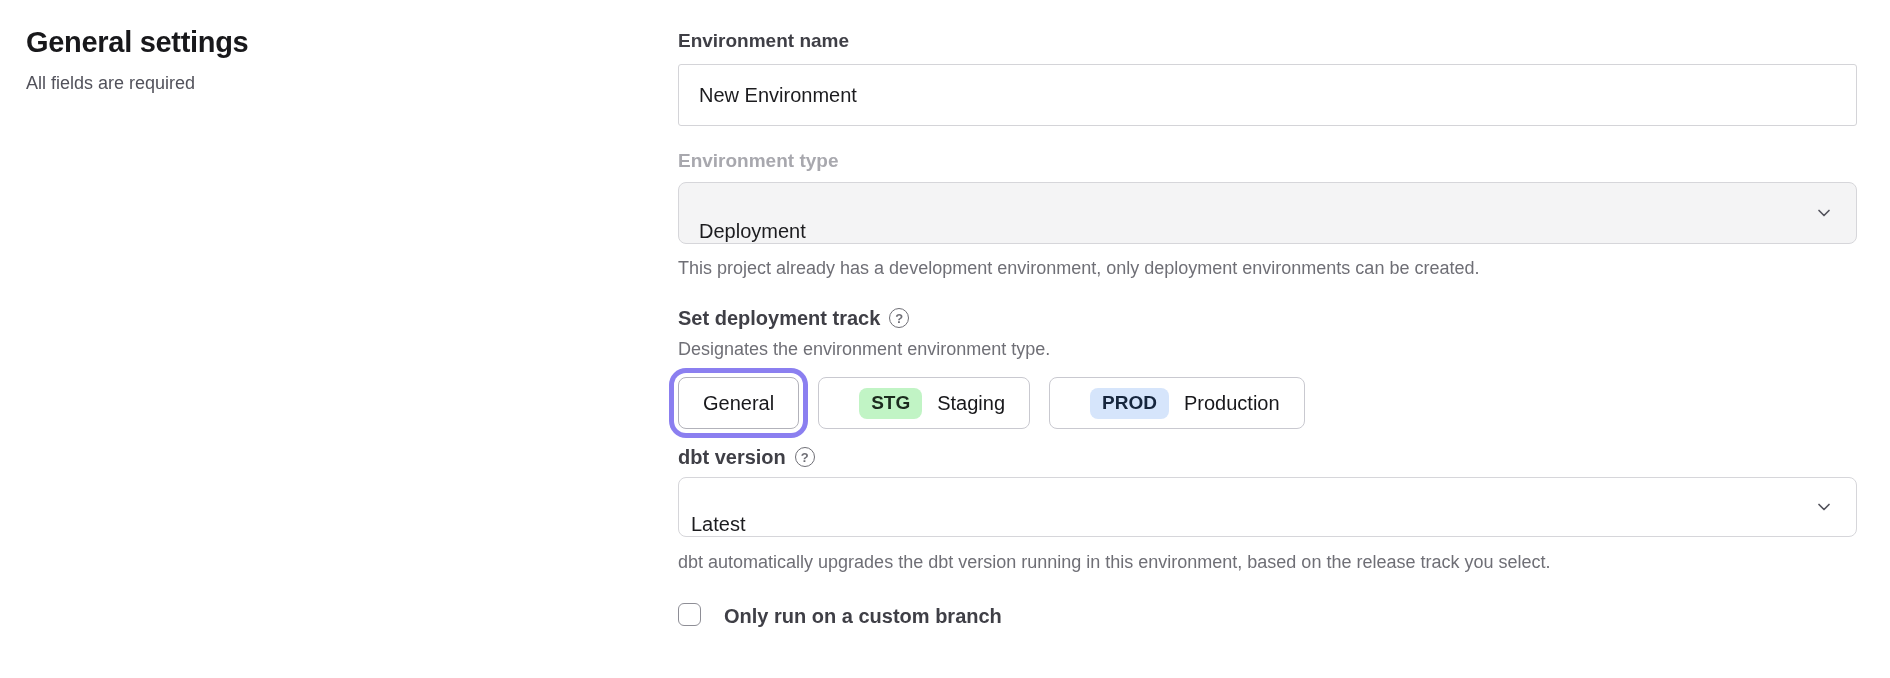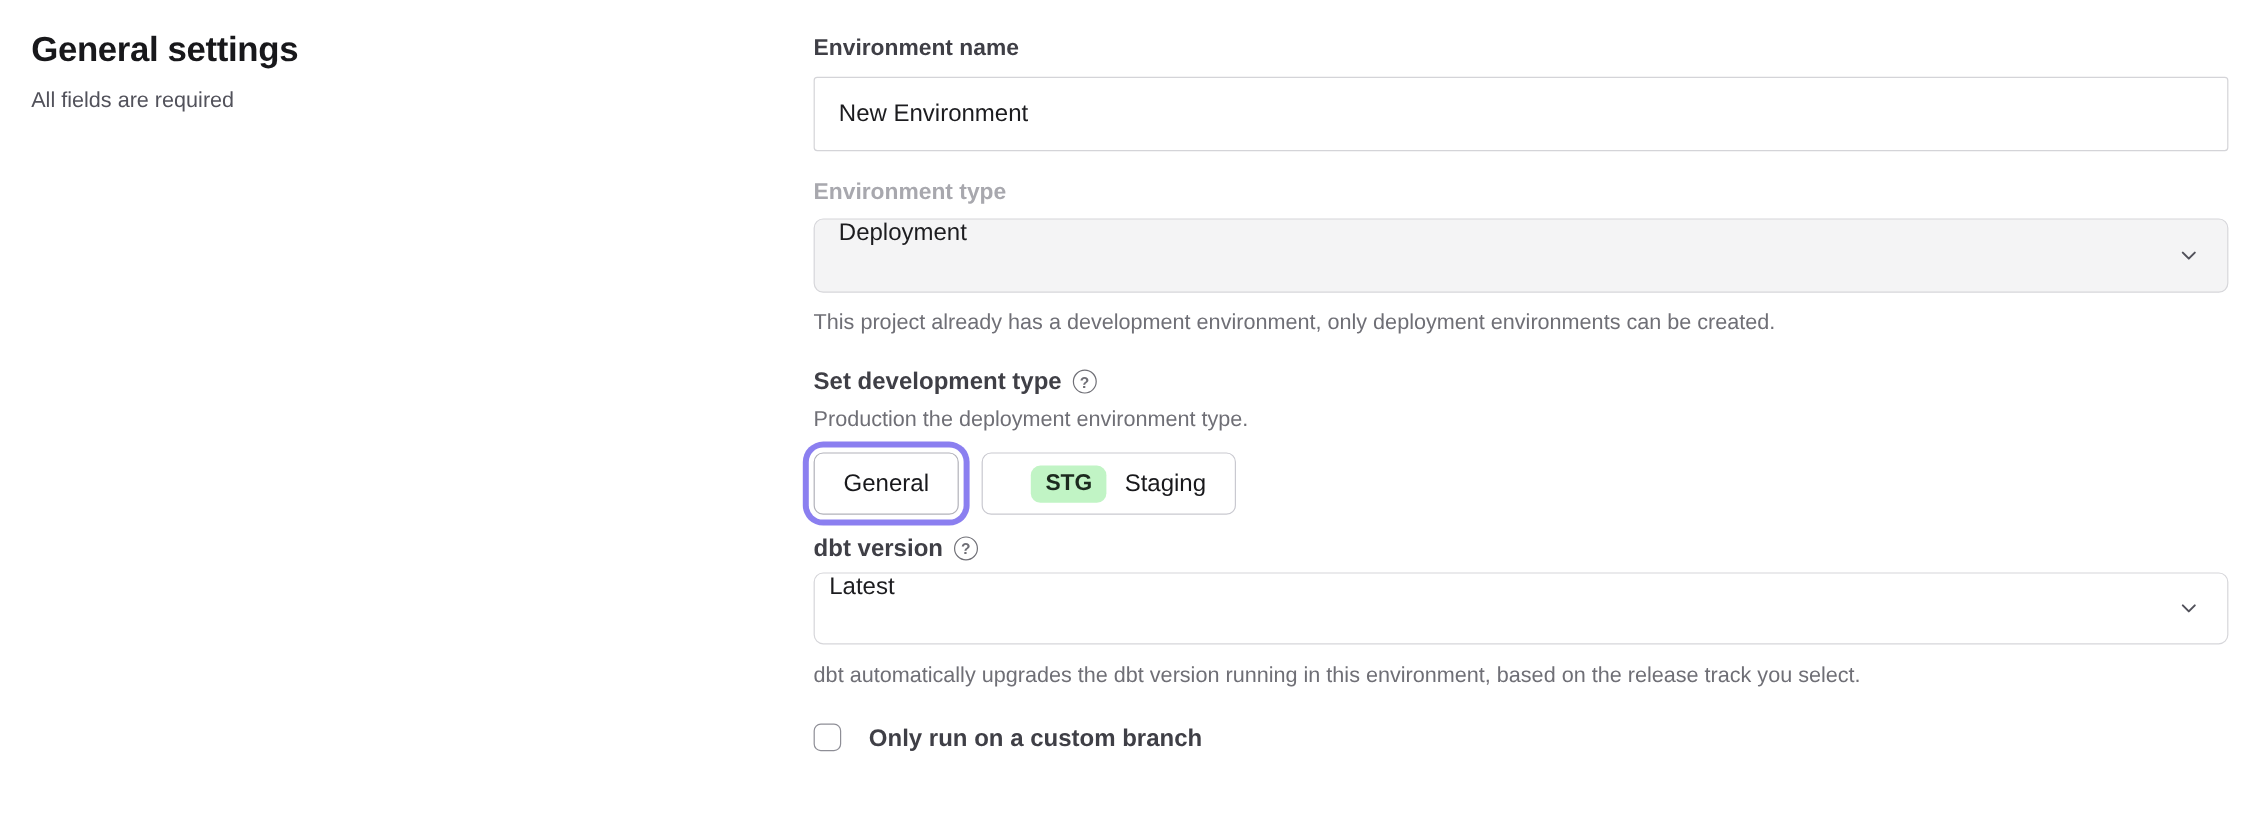--- a/index.html
+++ b/index.html
@@ -45,21 +45,21 @@
     border: 1px solid #d4d4d8; border-radius: 3px;
     padding: 0 20px; font-size: 20px; color: #1c1c1f;
     font-family: "Liberation Sans", sans-serif;
     background: #ffffff; outline: none;
   }
 
   .select-box {
     margin-top: 10px; width: 100%; height: 62px;
     border: 1px solid #d6d6da; border-radius: 8px;
     background: #ffffff; position: relative;
-    display: flex; align-items: flex-start; padding: 0 52px 0 20px;
+    display: flex; align-items: flex-end; padding: 0 52px 0 20px;
     font-size: 20px; color: #1c1c1f; cursor: pointer;
   }
   .select-box.disabled { background: #f4f4f5; cursor: default; }
   .select-box .chevron {
     position: absolute; right: 22px; top: 50%; transform: translateY(-50%);
     width: 20px; height: 20px; color: #52525b;
   }
 
   .helper-text {
     margin-top: 13px; font-size: 18px; color: #6f6f76; line-height: 22px;
@@ -122,32 +122,36 @@
   <div class="select-box disabled">
     <span>Deployment</span>
     <svg class="chevron" viewBox="0 0 24 24" fill="none" stroke="currentColor" stroke-width="2" stroke-linecap="round" stroke-linejoin="round">
         <polyline points="6 9 12 15 18 9"></polyline>
       </svg>
   </div>
   <div class="helper-text">This project already has a development environment, only deployment environments can be created.</div>
 
   
   <div class="field-label section-label" style="margin-top:28px;">
-    <span>Set development type</span>
+    <span>Set deployment track</span>
     <span class="help-icon">?</span>
   </div>
-  <div class="sub-helper">Production the deployment environment type.</div>
+  <div class="sub-helper">Designates the environment environment type.</div>
 
   <div class="type-row">
     <button class="type-button selected">
       <span>General</span>
     </button>
     <button class="type-button">
       <span class="type-badge badge-stg">STG</span>
       <span>Staging</span>
+    </button>
+    <button class="type-button">
+      <span class="type-badge badge-prod">PROD</span>
+      <span>Production</span>
     </button>
   </div>
 
   
   <div class="field-label section-label dbt-version-label">
     <span>dbt version</span>
     <span class="help-icon">?</span>
   </div>
   <div class="select-box select-latest">
     <span>Latest</span>

